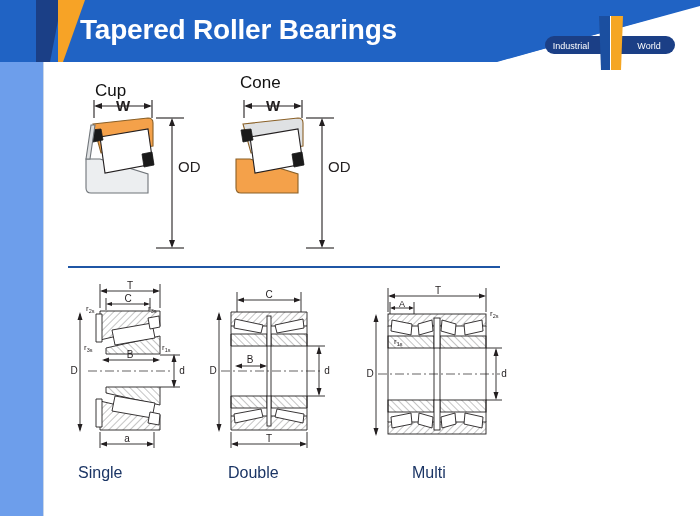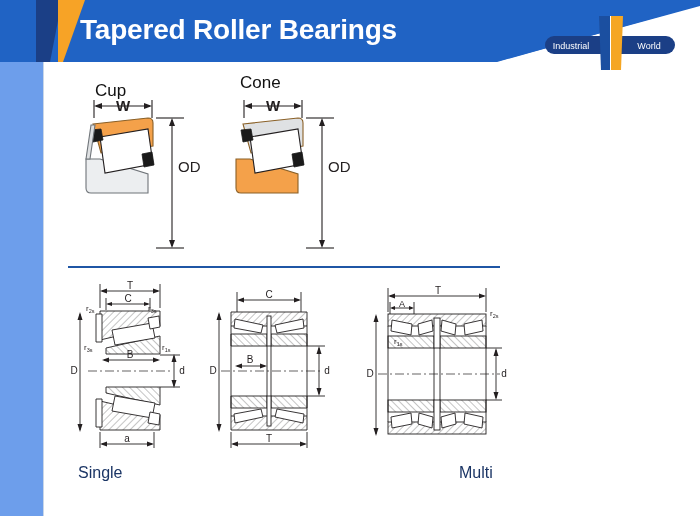--- a/index.html
+++ b/index.html
@@ -46,21 +46,21 @@
   }
   .cap-cup{left:95px;top:81px;}
   .cap-cone{left:240px;top:73px;}
 
   
   .cap-bot{
     position:absolute;font-size:16px;color:#1b3565;white-space:nowrap;
   }
   .cap-single{left:78px;top:464px;}
   .cap-double{left:228px;top:464px;}
-  .cap-multi{left:412px;top:464px;margin-left:47px;}
+  .cap-multi{left:412px;top:464px;}
 
   
   .fig{position:absolute;}
   .fig-cup{left:60px;top:96px;}
   .fig-cone{left:210px;top:96px;}
   .fig-single{left:62px;top:278px;}
   .fig-double{left:205px;top:278px;}
   .fig-multi{left:360px;top:278px;}
   svg{display:block;}
 </style>
@@ -433,15 +433,16 @@
       <text x="130" y="38" font-family="Liberation Sans, sans-serif" font-size="8" fill="#231f20">
         <tspan id="mR2">r</tspan><tspan id="mR2Sub" font-size="5.5" dy="2">2s</tspan>
       </text>
       <text x="34" y="66" font-family="Liberation Sans, sans-serif" font-size="8" fill="#231f20">
         <tspan id="mR1">r</tspan><tspan id="mR1Sub" font-size="5.5" dy="2">1s</tspan>
       </text>
     </svg>
   </div>
 
   <div class="cap-bot cap-single">Single</div>
+  <div class="cap-bot cap-double">Double</div>
   <div class="cap-bot cap-multi">Multi</div>
 
 </div>
 
 </body></html>

